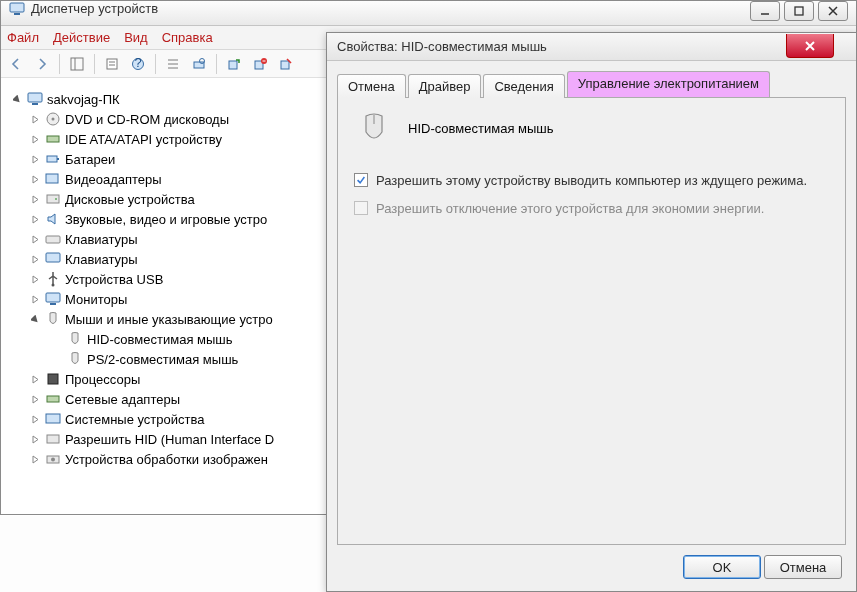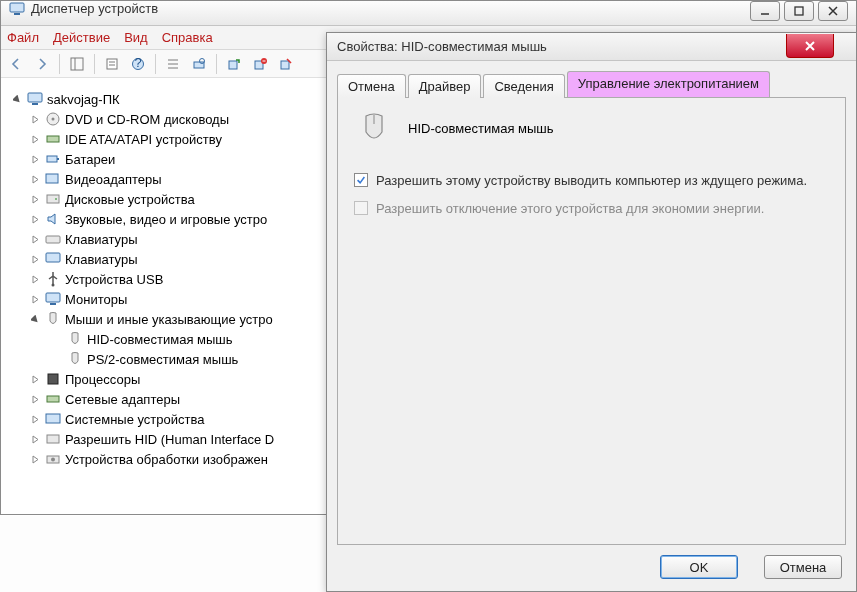--- a/index.html
+++ b/index.html
@@ -37,21 +37,21 @@
   .tab.active { background: #f0abfc; z-index: 2; padding-bottom: 6px; top: 0; }
   .tabpanel { margin: 0 10px 10px 10px; border: 1px solid #acacac; height: 448px; background: #f0f0f0; padding: 14px 16px; }
   .devheader { display: flex; align-items: center; margin-bottom: 28px; }
   .devheader .devicon { width: 40px; height: 32px; margin-right: 14px; }
   .chkrow { display: flex; align-items: flex-start; margin: 10px 0; }
   .chkbox { width: 14px; height: 14px; border: 1px solid #8a8a8a; background: #fff; margin-right: 8px; margin-top: 1px; display: inline-flex; align-items: center; justify-content: center; flex-shrink: 0; }
   .chkbox.disabled { background: #f4f4f4; border-color: #c0c0c0; }
   .chkbox.checked::after { content: ""; width: 8px; height: 8px; background: #3a7bd5; clip-path: polygon(14% 44%, 0 60%, 40% 100%, 100% 20%, 84% 6%, 40% 70%); }
   .chklabel { color: #333; line-height: 1.35; }
   .chklabel.disabled { color: #8a8a8a; }
-  .prop-buttons { position: absolute; right: 14px; bottom: 12px; display: flex; gap: 26px; margin-left: 46px; }
+  .prop-buttons { position: absolute; right: 14px; bottom: 12px; display: flex; gap: 3px; margin-left: 46px; }
   .btn { min-width: 78px; height: 24px; border: 1px solid #8a8a8a; border-radius: 3px; background: linear-gradient(#fdfdfd,#e5e5e5); display: flex; align-items: center; justify-content: center; color: #222; }
   .btn.default { border-color: #2b6fbd; box-shadow: 0 0 0 1px #7db3e8 inset; }
   
   .desktop-strip { position: absolute; left: 0; top: 516px; width: 326px; height: 76px; background: #fdfdfd; }
 </style>
 </head>
 <body>
 
 <div class="dm-window">
   <div class="dm-titlebar">

